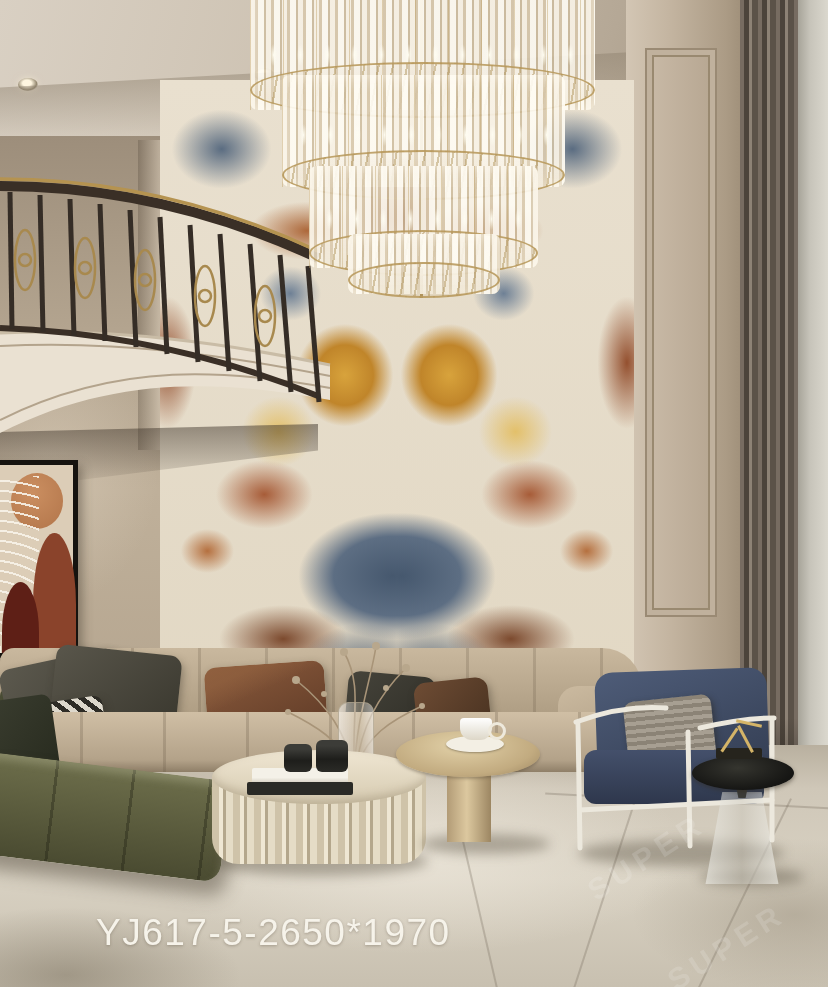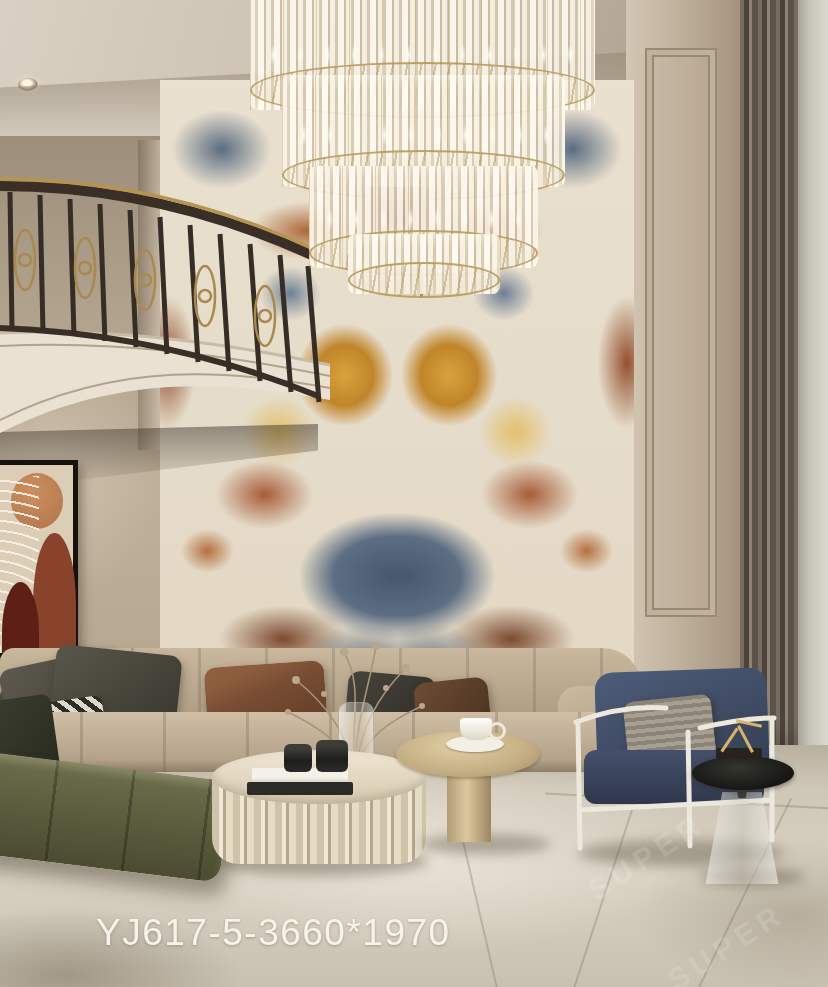--- a/index.html
+++ b/index.html
@@ -356,17 +356,17 @@
 
   <div class="abs shadow" id="glass-shadow"></div>
   <div class="abs" id="glass-base"></div>
   <div class="abs" id="glass-stem"></div>
   <div class="abs" id="glass-top"></div>
   <div class="abs" id="glass-book"></div>
   <div class="abs gold-twig" style="left:728px;top:726px;width:3px;height:28px;transform:rotate(34deg);"></div>
   <div class="abs gold-twig" style="left:744px;top:724px;width:3px;height:30px;transform:rotate(-28deg);"></div>
   <div class="abs gold-twig" style="left:736px;top:722px;width:26px;height:3px;transform:rotate(12deg);"></div>
 
-  <div class="abs" id="product-code">YJ617-5-3660*1970</div>
+  <div class="abs" id="product-code">YJ617-5-2650*1970</div>
   <div class="abs watermark" style="left:580px;top:840px;">SUPER</div>
   <div class="abs watermark" style="left:660px;top:930px;">SUPER</div>
 
 </div>
 
 </body></html>

